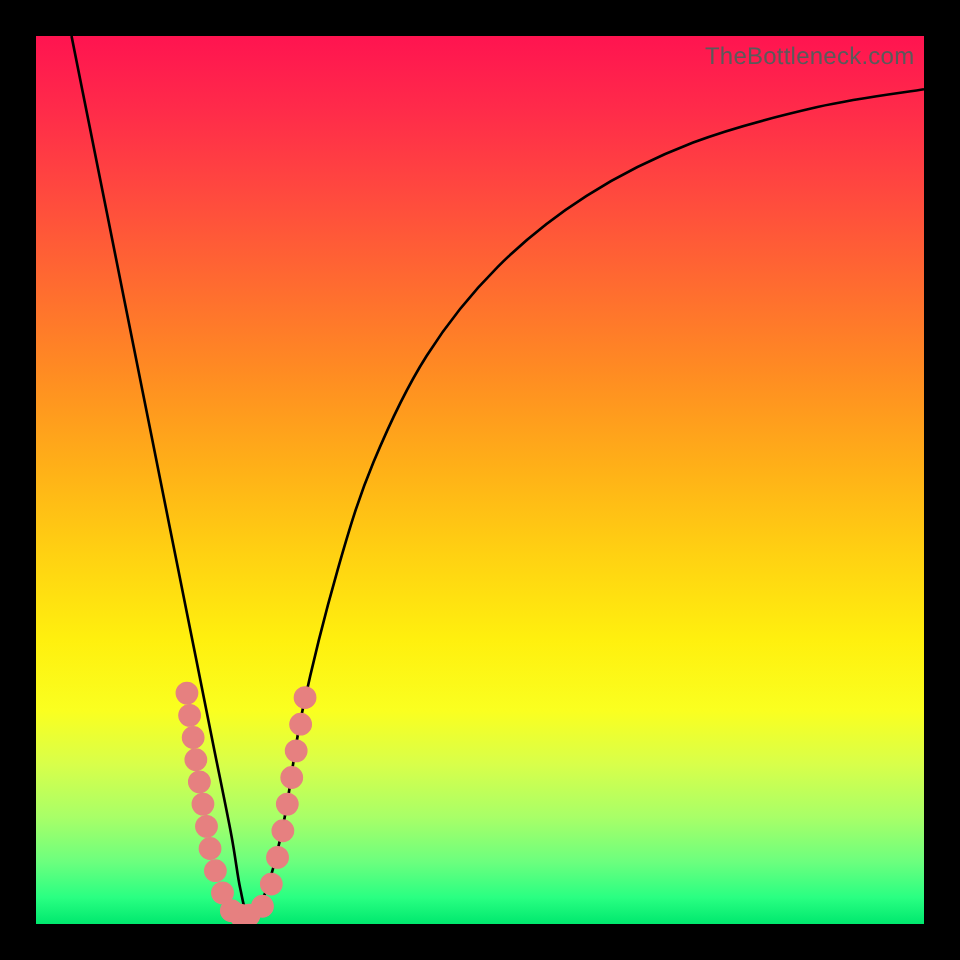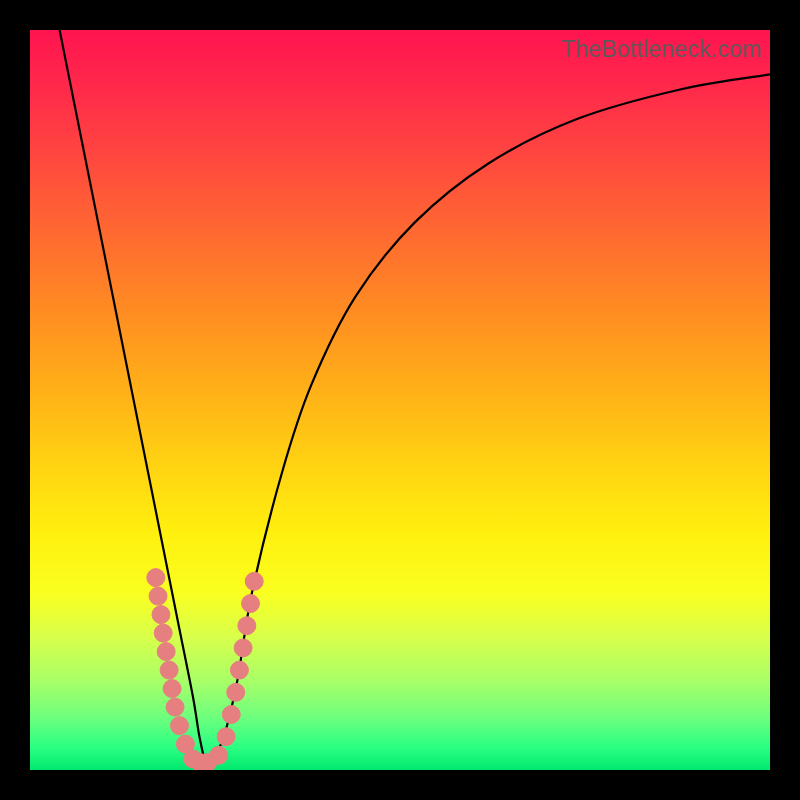--- a/index.html
+++ b/index.html
@@ -41,21 +41,21 @@
       #6cff7e 93%,
       #2aff82 97%,
       #00e86e 100%
     );
   }
   .watermark {
     position: absolute;
     top: 6px;
     right: 8px;
     color: #5a5a5a;
-    font-size: 23px;
+    font-size: 20px;
     font-weight: 500;
     letter-spacing: 0.2px;
     user-select: none;
   }
   svg.curve {
     position: absolute;
     top: 0;
     left: 0;
     width: 740px;
     height: 740px;

